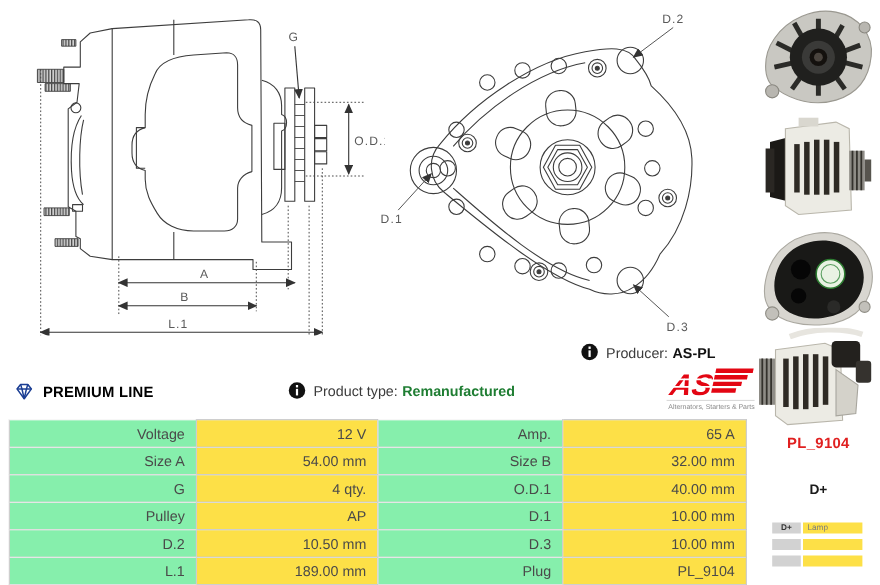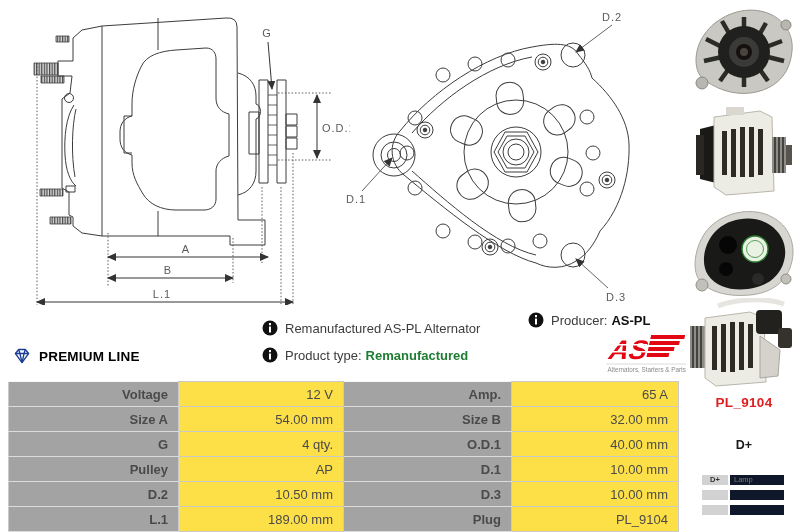--- a/index.html
+++ b/index.html
@@ -13,30 +13,30 @@
 
   
   .info-item { position:absolute; display:flex; align-items:center; gap:7px; font-size:13px; color:#3c3c3c; white-space:nowrap; }
   .info-item b { color:#111; }
   .premium { font-weight:bold; color:#000000; font-size:13.5px; letter-spacing:.2px; }
   .type-val { font-weight:bold; color:#1e7d32; }
 
   
   table.spec { position:absolute; left:8px; top:381px; width:670px; border-collapse:collapse; table-layout:fixed; }
   table.spec td { border:1px solid #c9c9c9; height:25px; font-size:13px; color:#4a4a4a; text-align:right; padding:0 10px 0 0; overflow:hidden; }
-  table.spec td.lbl { background:#a3a3a3; border-top-color:#f7f7f7; border-bottom-color:#dcdcdc;font-weight:bold; }
+  table.spec td.lbl { background:#86efac; border-top-color:#f7f7f7; border-bottom-color:#dcdcdc; }
   table.spec td.val { background:#fde047; }
 
   
   .plug-code { position:absolute; left:688px; top:395px; width:112px; text-align:center; font-weight:bold; font-size:13.5px; color:#e02020; letter-spacing:.3px; }
   .terminal { position:absolute; left:688px; top:438px; width:112px; text-align:center; font-weight:bold; font-size:12.5px; color:#1a1a1a; }
   .mini-table { position:absolute; left:702px; top:475px; width:82px; }
   .mini-row { display:flex; gap:2px; height:10px; margin-bottom:5px; }
   .mini-c1 { width:26px; background:#d2d2d2; font-size:7.5px; font-weight:bold; color:#333; text-align:center; line-height:10px; }
-  .mini-c2 { flex:1; background:#0f172a; font-size:7.5px; color:#7c7c7c; line-height:10px; padding-left:4px; }
+  .mini-c2 { flex:1; background:#fde047; font-size:7.5px; color:#7c7c7c; line-height:10px; padding-left:4px; }
 
   .photo { position:absolute; cursor:pointer; }
 </style>
 </head>
 <body>
 
 <div class="canvas">
 
   <svg class="abs" style="left:10px;top:5px;" width="340" height="300" viewBox="0 0 340 300">
     <defs>
@@ -273,28 +273,20 @@
   <div class="info-item" style="left:12px;top:347px;">
     <svg width="20" height="18" viewBox="0 0 24 22">
       <g fill="none" stroke="#1c3f94" stroke-width="1.7" stroke-linejoin="round">
         <path d="M4,8 L8,3 H16 L20,8 L12,19 Z"></path>
         <path d="M4,8 H20 M8,3 L9.5,8 L12,19 M16,3 L14.5,8 L12,19"></path>
       </g>
     </svg>
     <span class="premium">PREMIUM LINE</span>
   </div>
 
-  <div class="info-item" style="left:262px;top:320px;">
-    <svg width="16" height="16" viewBox="0 0 16 16">
-      <circle cx="8" cy="8" r="7.5" fill="#111"></circle>
-      <rect x="7" y="6.5" width="2" height="6" fill="#fff"></rect>
-        <rect x="7" y="3" width="2" height="2.2" fill="#fff"></rect>
-    </svg>
-    <span>Remanufactured AS-PL Alternator</span>
-  </div>
 
   <div class="info-item" style="left:262px;top:347px;">
     <svg width="16" height="16" viewBox="0 0 16 16">
       <circle cx="8" cy="8" r="7.5" fill="#111"></circle>
       <rect x="7" y="6.5" width="2" height="6" fill="#fff"></rect>
         <rect x="7" y="3" width="2" height="2.2" fill="#fff"></rect>
     </svg>
     <span>Product type:</span>
       <span class="type-val" style="margin-left:-3px">Remanufactured</span>
   </div>

